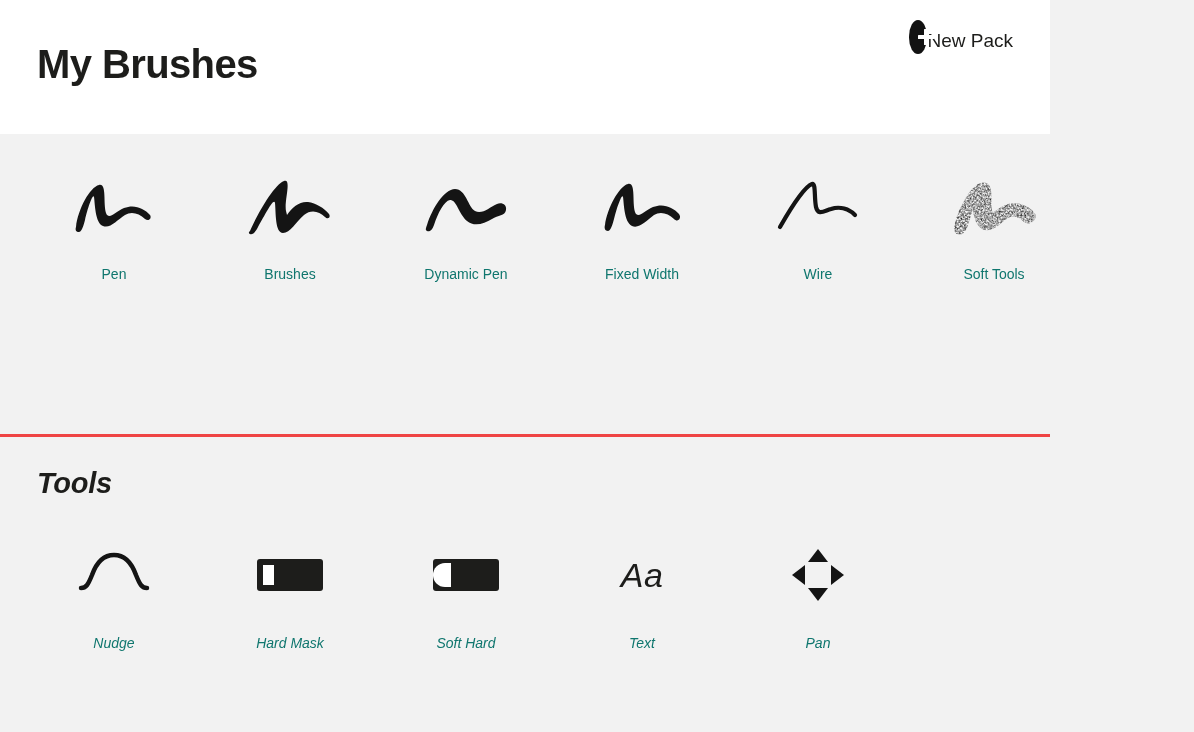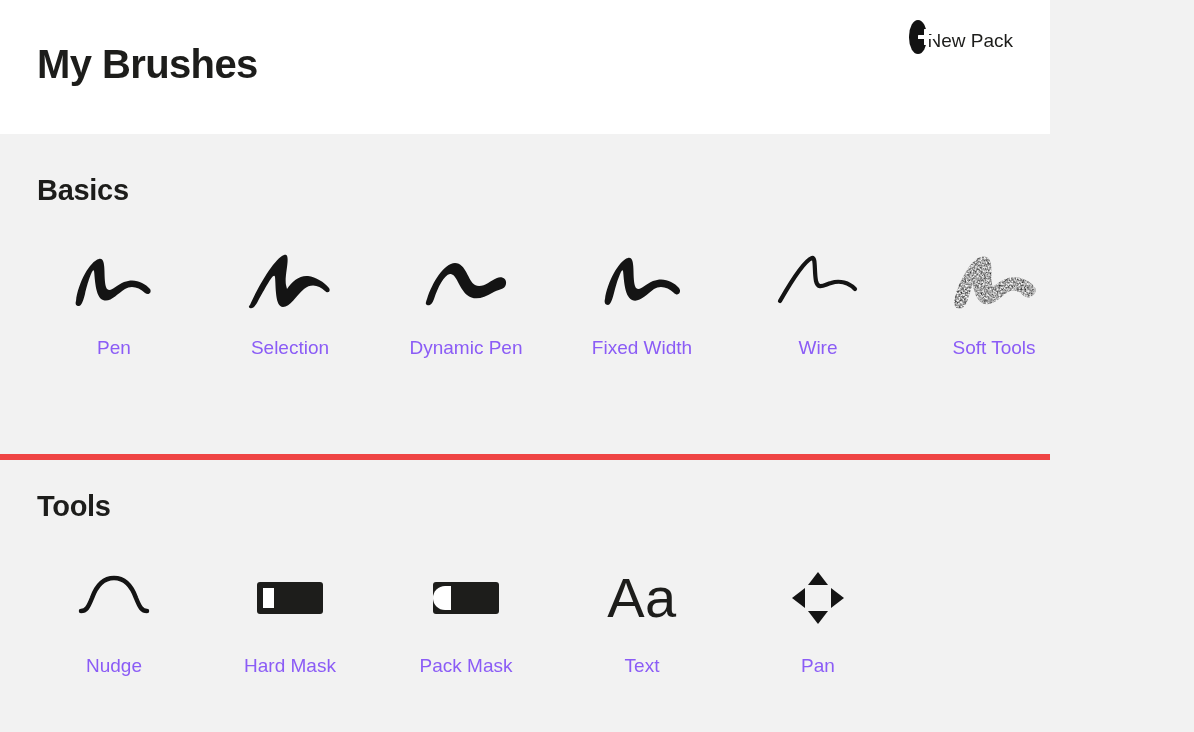--- a/index.html
+++ b/index.html
@@ -16,21 +16,20 @@
     color: #1d1d1b;
     -webkit-font-smoothing: antialiased;
   }
 
   .app {
     width: 1050px;
     height: 732px;
     display: flex;
     flex-direction: column;
     background: #f2f2f2;
-    gap: 10px;
   }
 
   
   .header {
     position: relative;
     height: 134px;
     background: #ffffff;
     flex: 0 0 134px;
     display: flex;
     align-items: flex-start;
@@ -97,21 +96,22 @@
   
   .section {
     position: relative;
     background: #f2f2f2;
     overflow: hidden;
   }
   .section.basics  { flex: 0 0 300px; }
   .section.tools   { flex: 1 1 auto; }
 
   .section + .section {
-    border-top: 6px solid #ef4444;
+    border-top: 3px solid #ef4444;
+    font-style: italic;
   }
 
   .section-title {
     margin: 28px 0 0 37px;
     font-size: 29px;
     font-weight: bold;
     letter-spacing: -0.3px;
     line-height: 36px;
     color: #1d1d1b;
   }
@@ -141,39 +141,39 @@
     display: flex;
     align-items: center;
     justify-content: center;
     position: relative;
   }
 
   .item-icon svg { display: block; overflow: visible; }
 
   .item-label {
     margin-top: 8px;
-    font-size: 19px;
+    font-size: 14px;
     line-height: 24px;
-    color: #8b5cf6;
+    color: #0f766e;
     max-width: 136px;
   }
 
   
   .item.selected .item-icon {
     width: 96px;
     height: 96px;
     border-radius: 50%;
     background: #ffffff;
     border: 4px solid #141414;
   }
   .item.selected .item-label { margin-top: 10px; }
 
   
   .glyph-text {
-    font-size: 56px;
+    font-size: 34px;
     line-height: 44px;
     font-weight: normal;
     color: #1d1d1b;
     letter-spacing: 0.5px;
   }
 </style>
 </head>
 <body>
 
 <div class="app">
@@ -181,40 +181,39 @@
   <div class="header">
     <div class="page-title">My Brushes</div>
 
     <div class="new-pack">
       <span class="plus-circle"></span>
       <span class="new-pack-label">New Pack</span>
     </div>
   </div>
 
   <div class="section basics">
-    <div class="section-title">Basics</div>
 
     <div class="row">
 
       <div class="item">
         <span class="item-icon">
           <svg width="88" height="62" viewBox="0 0 88 62">
             <path d="M6 52 C8 34, 20 12, 29 10 C37 8, 33 28, 36 38 C39 46, 46 36, 54 33 C64 29, 74 33, 80 40 C82 43, 79 47, 75 44 C69 38, 61 36, 55 40 C47 45, 40 54, 33 51 C25 48, 25 28, 24 22 C23 18, 18 32, 15 45 C13 53, 11 57, 9 57 C6 57, 5 55, 6 52 Z" fill="#141414"></path>
           </svg>
         </span>
         <span class="item-label">Pen</span>
       </div>
 
       <div class="item">
         <span class="item-icon">
           <svg width="88" height="62" viewBox="0 0 88 62">
             <path d="M4 56 C12 38, 28 10, 38 6 C46 3, 38 26, 40 36 L41 40 C46 32, 54 26, 62 27 C70 28, 78 33, 83 39 C85 42, 82 45, 79 42 C73 36, 65 34, 58 40 C50 47, 44 58, 37 58 C29 58, 30 38, 29 28 C28 22, 20 38, 12 52 C9 58, 6 60, 4 59 C2 58, 3 57, 4 56 Z" fill="#141414"></path>
           </svg>
         </span>
-        <span class="item-label">Selection</span>
+        <span class="item-label">Brushes</span>
       </div>
 
       <div class="item">
         <span class="item-icon">
           <svg width="88" height="62" viewBox="0 0 88 62">
             <path d="M5 50 C10 34, 22 14, 33 14 C44 14, 46 32, 53 36 C60 40, 68 32, 75 29 C80 27, 85 30, 84 35 C83 41, 76 40, 70 44 C62 49, 52 52, 45 46 C37 39, 34 24, 28 25 C22 26, 16 38, 12 50 C10 56, 7 57, 5 56 C3 55, 4 53, 5 50 Z" fill="#141414"></path>
           </svg>
         </span>
         <span class="item-label">Dynamic Pen</span>
       </div>
@@ -302,21 +301,21 @@
         <span class="item-label">Hard Mask</span>
       </div>
 
       <div class="item">
         <span class="item-icon">
           <svg width="68" height="36" viewBox="0 0 68 36">
             <rect x="1" y="2" width="66" height="32" rx="3" fill="#1d1d1b"></rect>
             <path d="M19 6 L19 30 L13 30 A12 12 0 0 1 13 6 Z" fill="#ffffff"></path>
           </svg>
         </span>
-        <span class="item-label">Pack Mask</span>
+        <span class="item-label">Soft Hard</span>
       </div>
 
       <div class="item">
         <span class="item-icon">
           <span class="glyph-text">Aa</span>
         </span>
         <span class="item-label">Text</span>
       </div>
 
       <div class="item">

